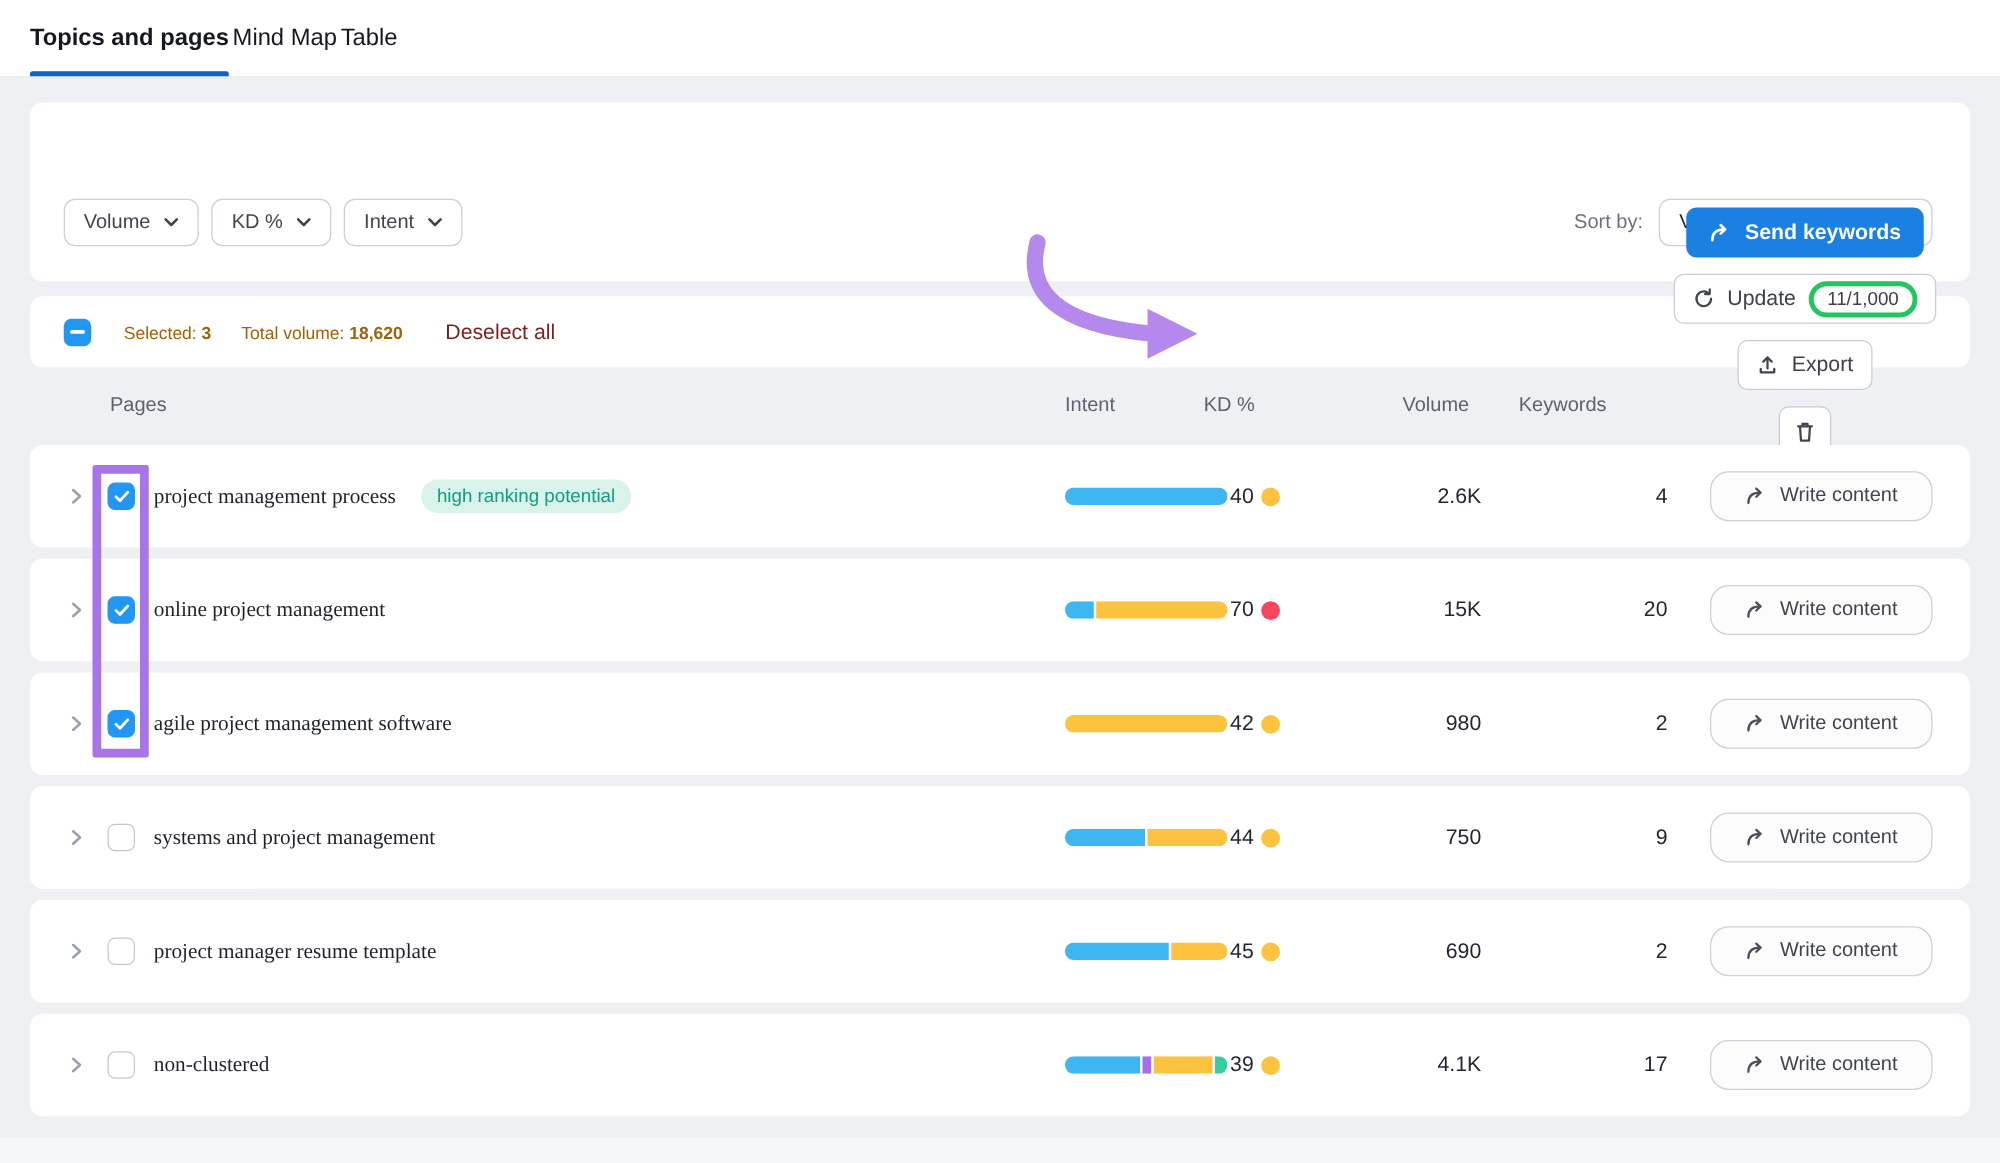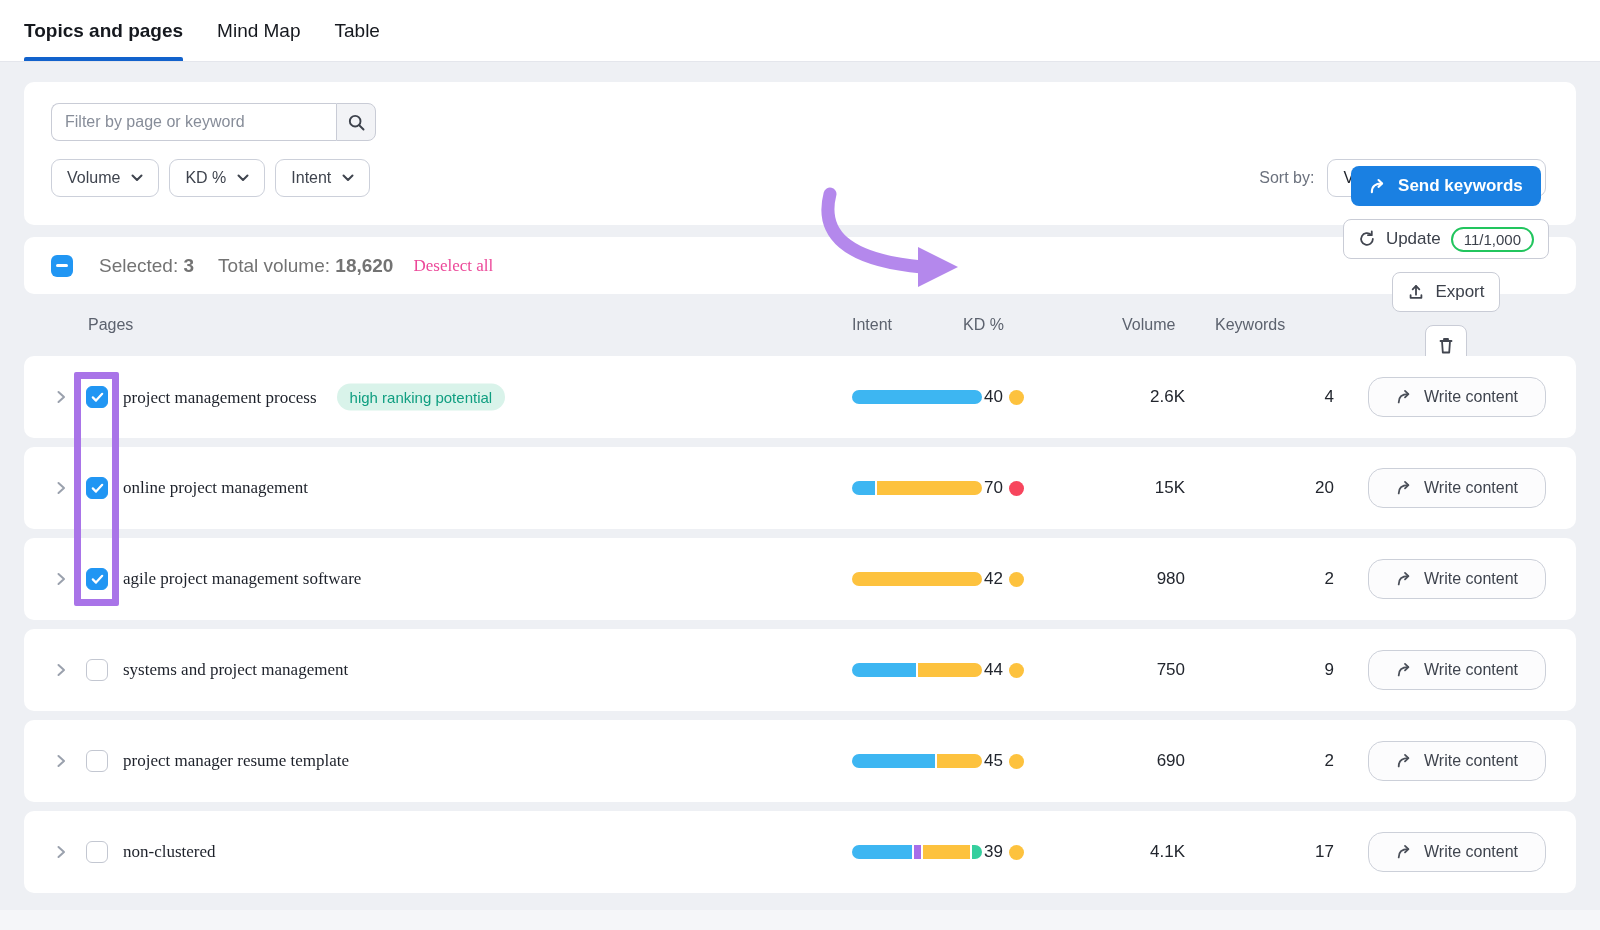--- a/index.html
+++ b/index.html
@@ -1,20 +1,20 @@
 <!DOCTYPE html>
 <html><head>
 <meta charset="utf-8">
 <style>
   * { box-sizing: border-box; margin: 0; padding: 0; }
   html,body { width:1600px; height:930px; font-family:"Liberation Sans", sans-serif; background:#ffffff; overflow:hidden; }
 
   
   .tabbar { position:absolute; top:0; left:0; width:1600px; height:62px; background:#fff;
-            border-bottom:1px solid #e4e6ec; display:flex; align-items:stretch; padding-left:24px; gap:34px; z-index:2;}
+            border-bottom:1px solid #e4e6ec; display:flex; align-items:stretch; padding-left:24px; gap:3px; z-index:2;}
   .tab { position:relative; display:flex; align-items:center; font-size:19px; color:#15181e; cursor:pointer; }
   .tab.active { font-weight:700; }
   .tab .underline { position:absolute; left:0; right:0; bottom:0; height:4px; background:#1262cc; border-radius:2px 2px 0 0; }
 
   
   .main { position:absolute; top:62px; left:0; width:1600px; height:868px; background:#eef0f4; }
   .bottom-strip { position:absolute; left:0; right:0; bottom:0; height:20px; background:#f5f6f9; }
 
   .card { position:absolute; background:#fff; border-radius:10px; }
 
@@ -32,31 +32,31 @@
   .sort-group { position:absolute; right:30px; top:77px; display:flex; align-items:center; gap:13px; }
   .sort-label { font-size:16px; color:#6b717d; }
   .sort-pill { display:inline-flex; align-items:center; gap:9px; height:38px; padding:0 15px; border:1px solid #ccd0da;
                border-radius:9px; background:#fff; font-size:16px; color:#22262e; cursor:pointer; white-space:nowrap;}
 
   
   .selection-card { left:24px; top:175px; width:1552px; height:57px; display:flex; align-items:center; padding:0 27px; }
   .sel-checkbox { width:22px; height:22px; border-radius:6px; background:#2196f3; display:flex; align-items:center;
                   justify-content:center; cursor:pointer; margin-right:26px; flex:none;}
   .sel-minus { width:12px; height:3px; background:#fff; border-radius:2px; }
-  .sel-text { font-size:19px; color:#737373; }
+  .sel-text { font-size:14px; color:#a16207; }
   .bold { font-weight:700; }
   .sel-gap { width:24px; flex:none;}
-  .link { font-size:17px; color:#ec4899; cursor:pointer; margin-left:20px;font-family:Liberation Serif, serif; }
+  .link { font-size:17px; color:#7f1d1d; cursor:pointer; margin-left:34px; }
   .actions { margin-left:auto; display:flex; align-items:center; gap:13px;flex-direction:column; }
   .btn { height:40px; border-radius:8px; display:inline-flex; align-items:center; gap:10px; font-size:17px;
          cursor:pointer; font-family:"Liberation Sans", sans-serif; }
   .btn-primary { background:#1a80e2; color:#fff; padding:0 18px; font-weight:700; border:none; }
   .btn-secondary { background:#fff; border:1px solid #c9ccd6; color:#3c414b; padding:0 14px; }
   .btn-icononly { width:42px; justify-content:center; padding:0; }
-  .quota-pill { border:2px solid #22c55e; border-radius:999px; padding:2px 11px; font-size:15px; color:#3c414b; }
+  .quota-pill { border:4px solid #22c55e; border-radius:999px; padding:2px 11px; font-size:15px; color:#3c414b; }
 
   
   .table-header { position:absolute; left:24px; top:232px; width:1552px; height:62px; }
   .table-header span { position:absolute; top:50%; transform:translateY(-50%); font-size:16px; color:#5c626e; }
   .th-pages    { left:64px; }
   .th-intent   { left:828px; }
   .th-kd       { left:939px; }
   .th-volume   { left:1098px; }
   .th-keywords { left:1191px; }
 
@@ -100,29 +100,20 @@
     <span>Mind Map</span>
   </div>
   <div class="tab">
     <span>Table</span>
   </div>
 </div>
 
 <div class="main">
 
   <div class="card filter-card">
-    <div class="search-group">
-      <input class="search-input" type="text" placeholder="Filter by page or keyword" style="">
-      <div class="search-btn">
-        <svg width="19" height="19" viewBox="0 0 20 20">
-          <circle cx="8.6" cy="8.6" r="5.6" fill="none" stroke="#3c414b" stroke-width="2"></circle>
-          <line x1="12.9" y1="12.9" x2="17.4" y2="17.4" stroke="#3c414b" stroke-width="2" stroke-linecap="round"></line>
-        </svg>
-      </div>
-    </div>
     <div class="pill-row">
       <div class="pill">
         <span>Volume</span>
         <svg width="12" height="8" viewBox="0 0 12 8">
             <path d="M1.5 1.5 L6 6 L10.5 1.5" fill="none" stroke="#3f444e" stroke-width="2" stroke-linecap="round" stroke-linejoin="round"></path>
           </svg>
       </div>
       <div class="pill">
         <span>KD %</span>
         <svg width="12" height="8" viewBox="0 0 12 8">

